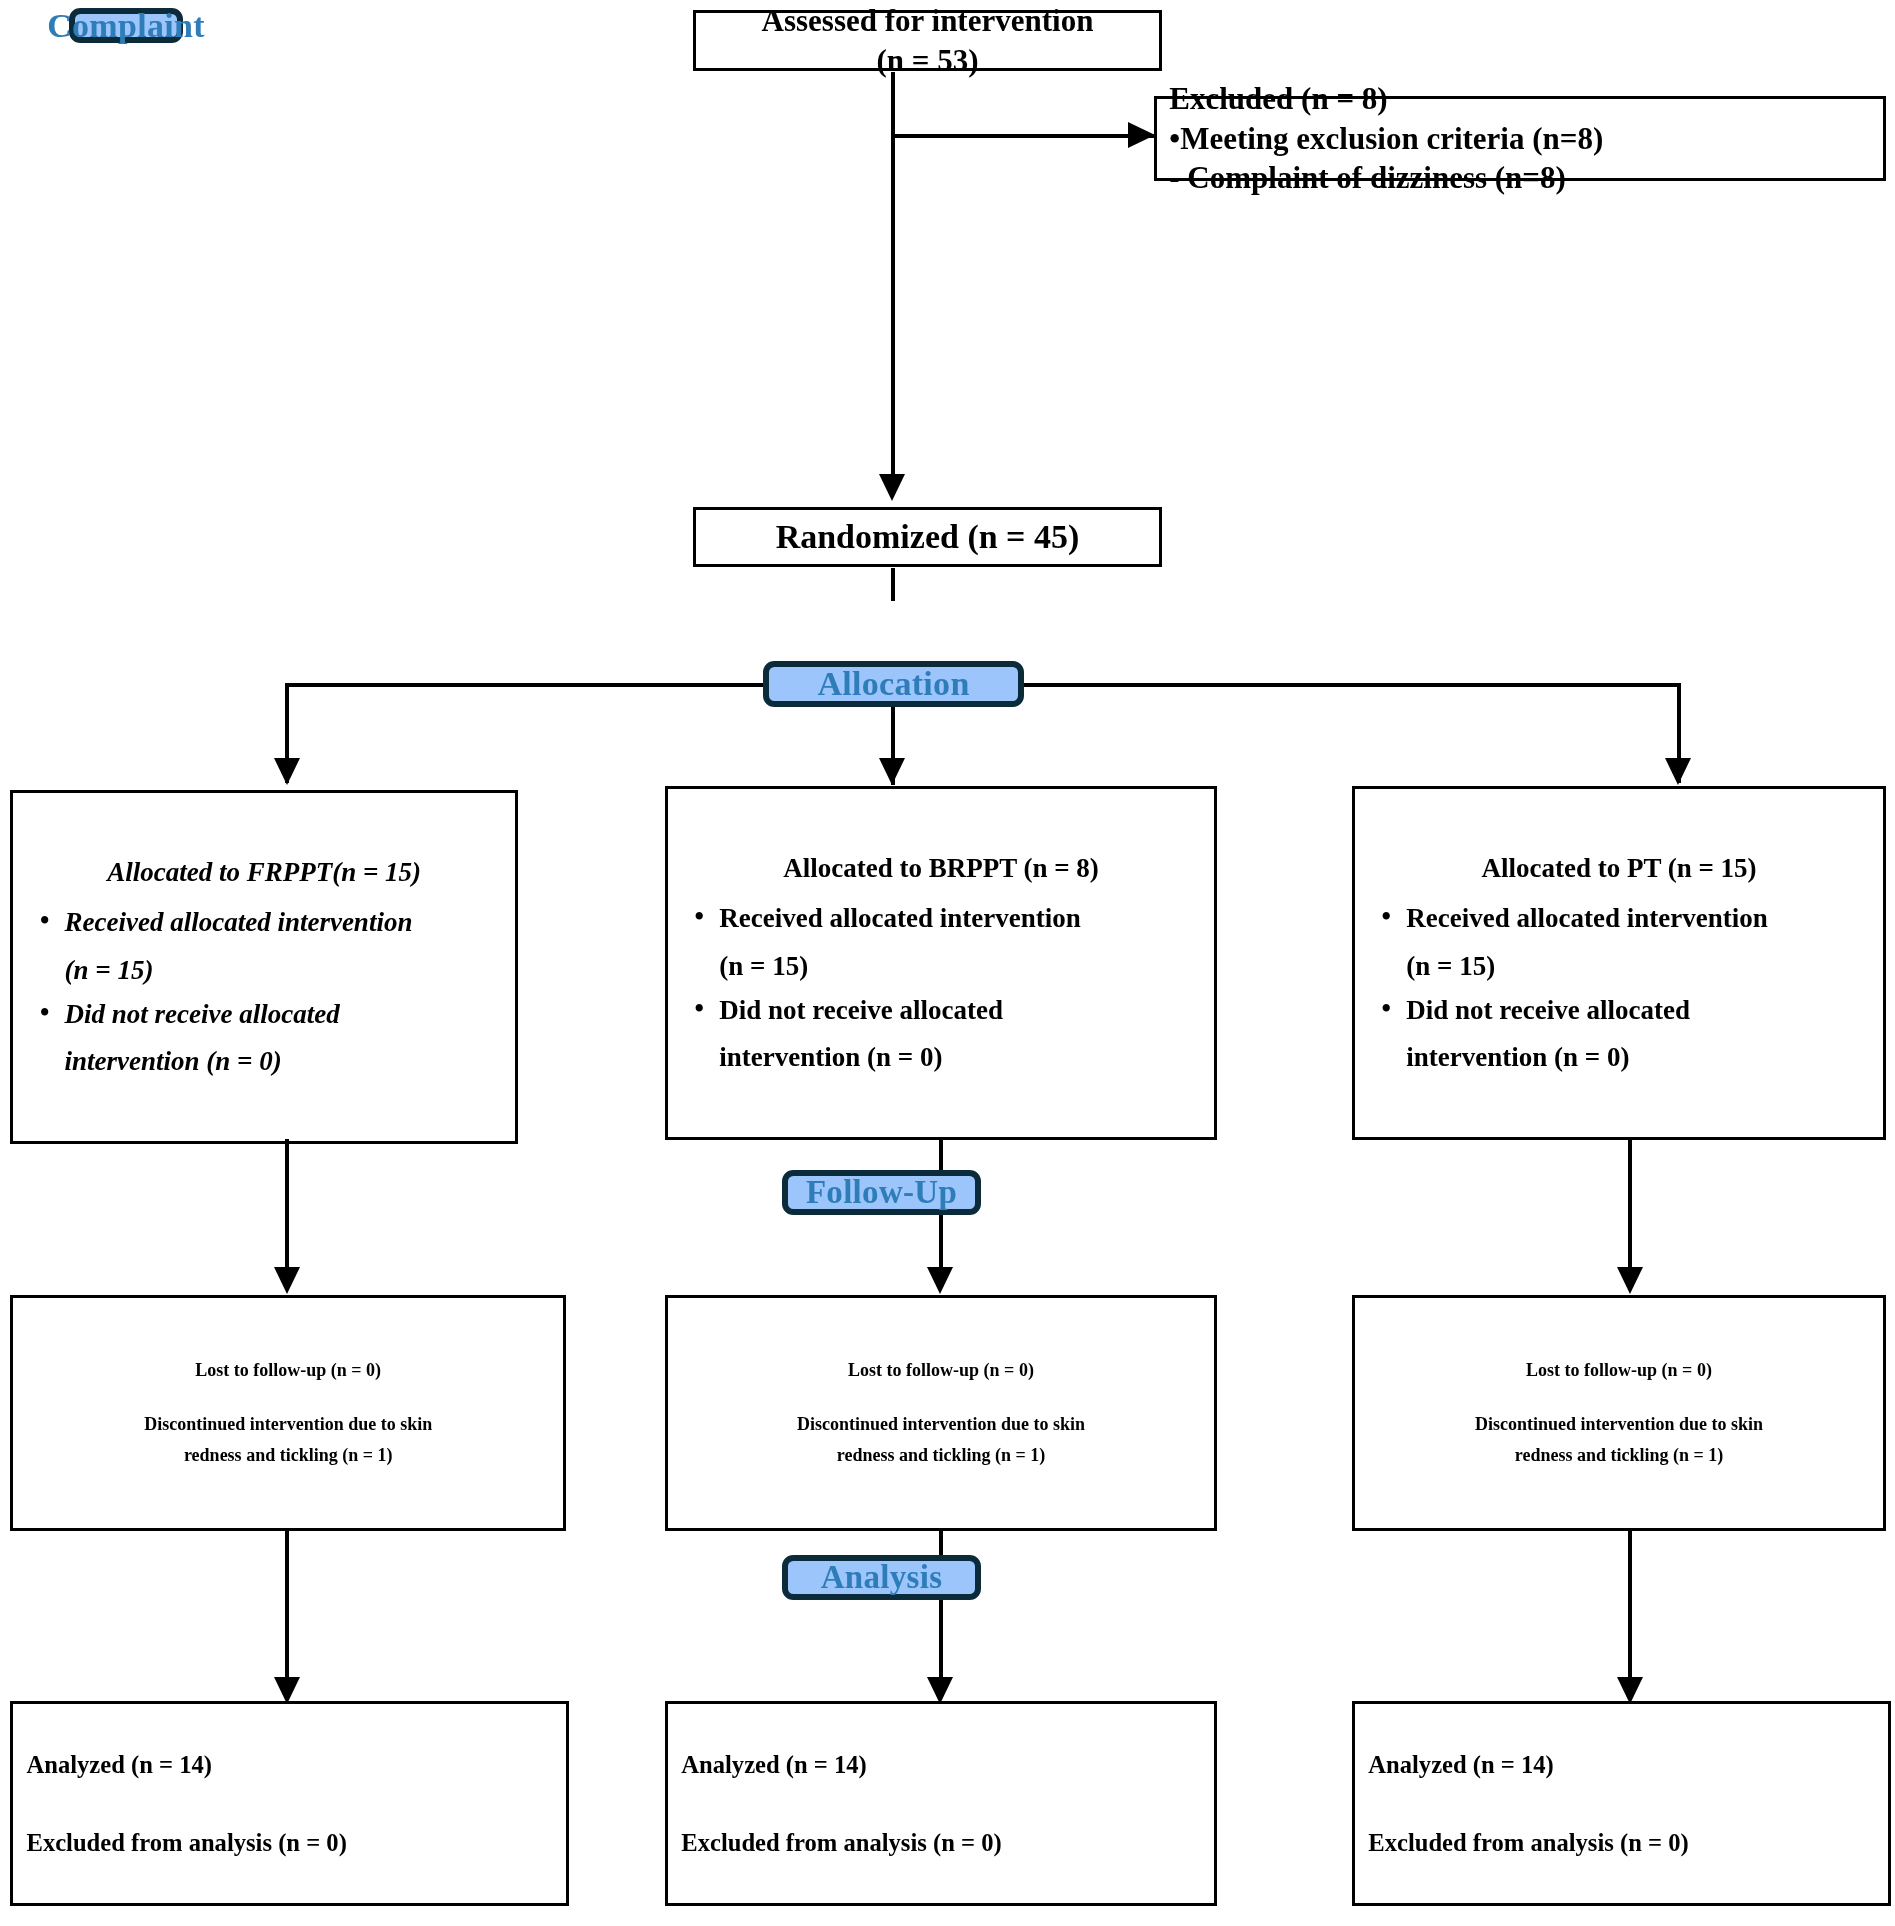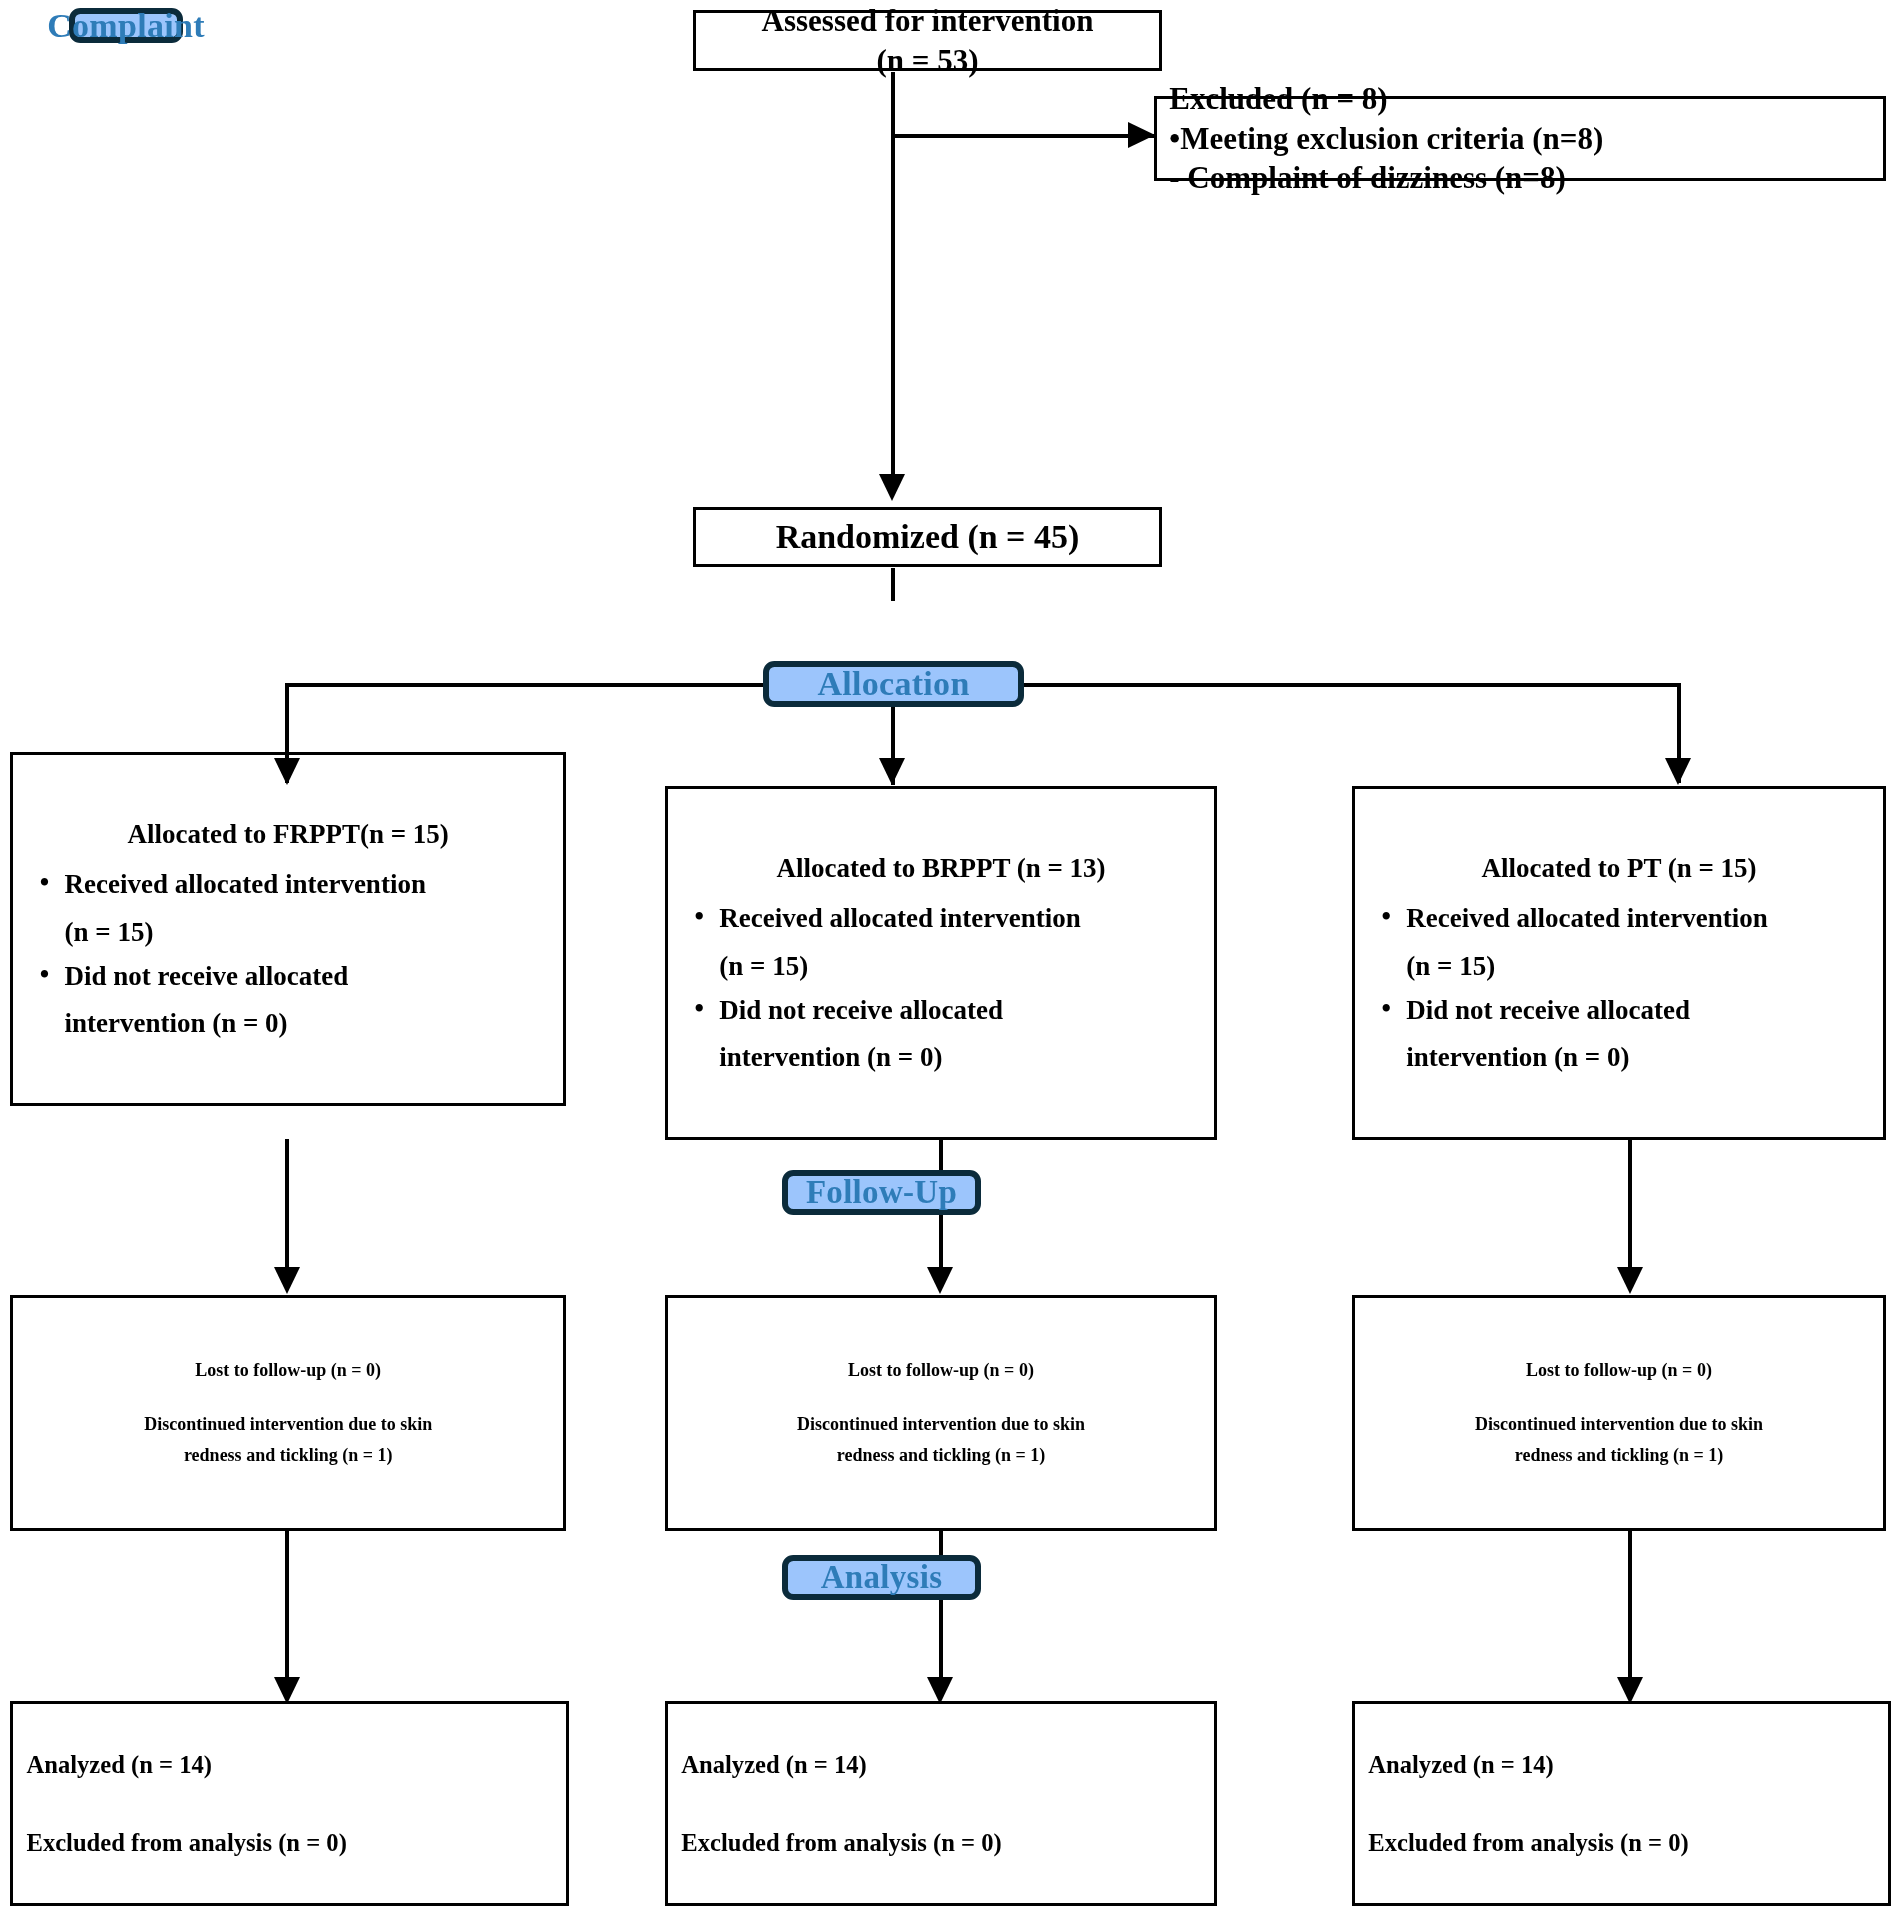--- a/index.html
+++ b/index.html
@@ -148,40 +148,40 @@
   </div>
 
   <div class="vline" style="left:285px; top:683px; height:100px;"></div>
   <div class="arrow-down" style="left:274px; top:758px;"></div>
 
   <div class="arrow-down" style="left:879px; top:758px;"></div>
 
   <div class="vline" style="left:1677px; top:683px; height:100px;"></div>
   <div class="arrow-down" style="left:1665px; top:758px;"></div>
 
-  <div class="box center" style="left:10.2px; top:752px; width:556px; height:354px; padding:13.3px 11.3px;">
+  <div class="box center" style="left:10.2px; top:790px; width:508px; height:354px; padding:13.3px 11.3px;font-style:italic;">
     <div class="line t-52" style="margin-bottom:15.4px;">Allocated to FRPPT(n = 15)</div>
     <div class="bullet-row" style="margin-bottom:9.2px;">
       <div class="bullet-dot t-52">•</div>
       <div class="bullet-text">
         <div class="line t-52" style="text-align:left;">Received allocated intervention</div>
         <div class="line t-52" style="text-align:left; margin-top:13.3px;">(n = 15)</div>
       </div>
     </div>
     <div class="bullet-row">
       <div class="bullet-dot t-52">•</div>
       <div class="bullet-text">
         <div class="line t-52" style="text-align:left;">Did not receive allocated</div>
         <div class="line t-52" style="text-align:left; margin-top:13.3px;">intervention  (n = 0)</div>
       </div>
     </div>
   </div>
 
   <div class="box center" style="left:665px; top:786px; width:552px; height:354px; padding:13.3px 11.3px;">
-    <div class="line t-52" style="margin-bottom:15.4px;">Allocated to  BRPPT (n = 13)</div>
+    <div class="line t-52" style="margin-bottom:15.4px;">Allocated to  BRPPT (n = 8)</div>
     <div class="bullet-row" style="margin-bottom:9.2px;">
       <div class="bullet-dot t-52">•</div>
       <div class="bullet-text">
         <div class="line t-52" style="text-align:left;">Received allocated intervention</div>
         <div class="line t-52" style="text-align:left; margin-top:13.3px;">(n = 15)</div>
       </div>
     </div>
     <div class="bullet-row">
       <div class="bullet-dot t-52">•</div>
       <div class="bullet-text">

